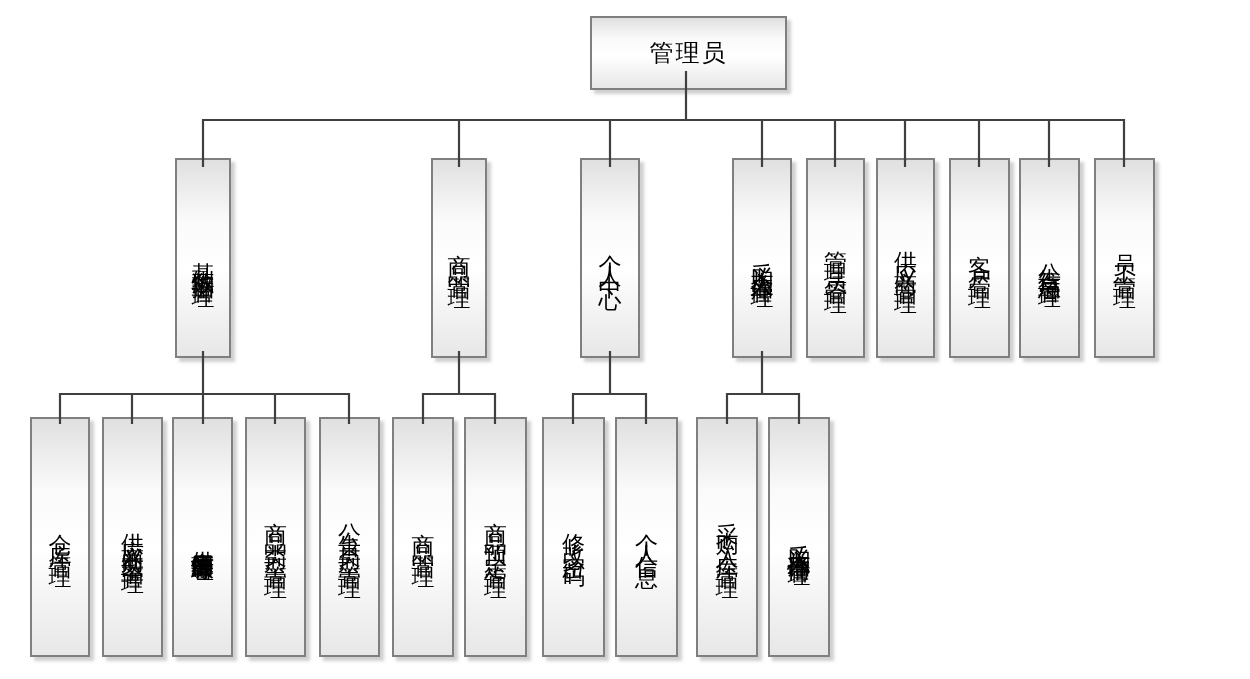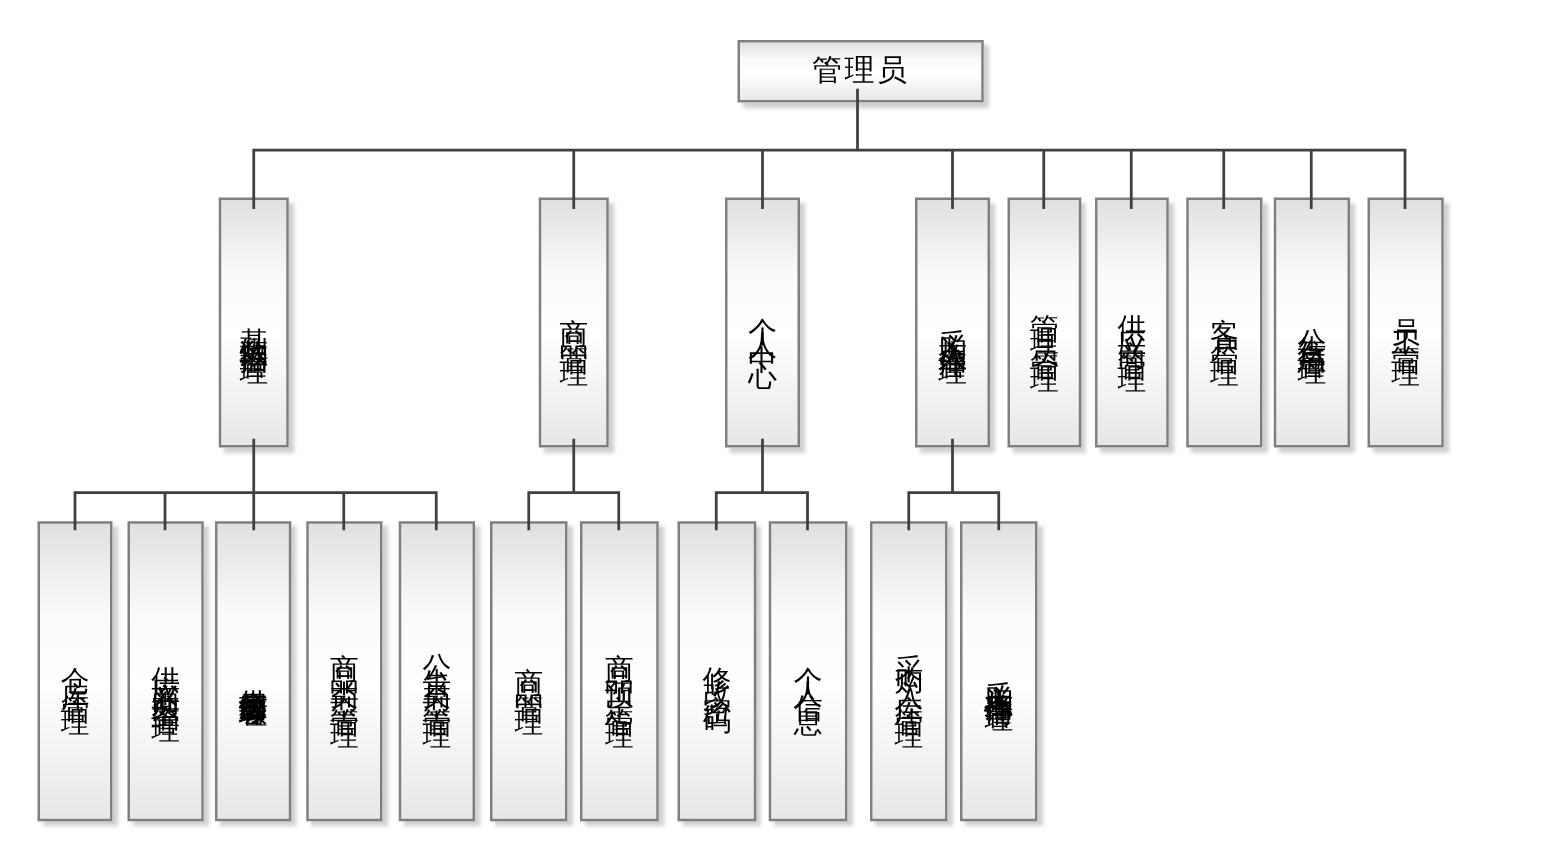--- a/index.html
+++ b/index.html
@@ -45,21 +45,21 @@
     stroke: var(--line-color, #3f3f3f);
     stroke-width: 2.2;
     stroke-linecap: square;
   }
 </style>
 </head>
 <body>
 
 <div class="canvas">
 
-  <div class="node root" style="left:590px;top:32px;width:197px;height:50px">
+  <div class="node root" style="left:590px;top:16px;width:197px;height:74px">
     <span class="label">管理员</span>
   </div>
 
   <div class="node lvl2" style="left:175px;top:158px;width:56px;height:200px">
     <span class="label vlabel" style="letter-spacing: 4.66667px;">基础数据管理</span>
   </div>
   <div class="node lvl2" style="left:431px;top:158px;width:56px;height:200px">
     <span class="label vlabel" style="letter-spacing: 11px;">商品管理</span>
   </div>
   <div class="node lvl2" style="left:580px;top:158px;width:60px;height:200px">

